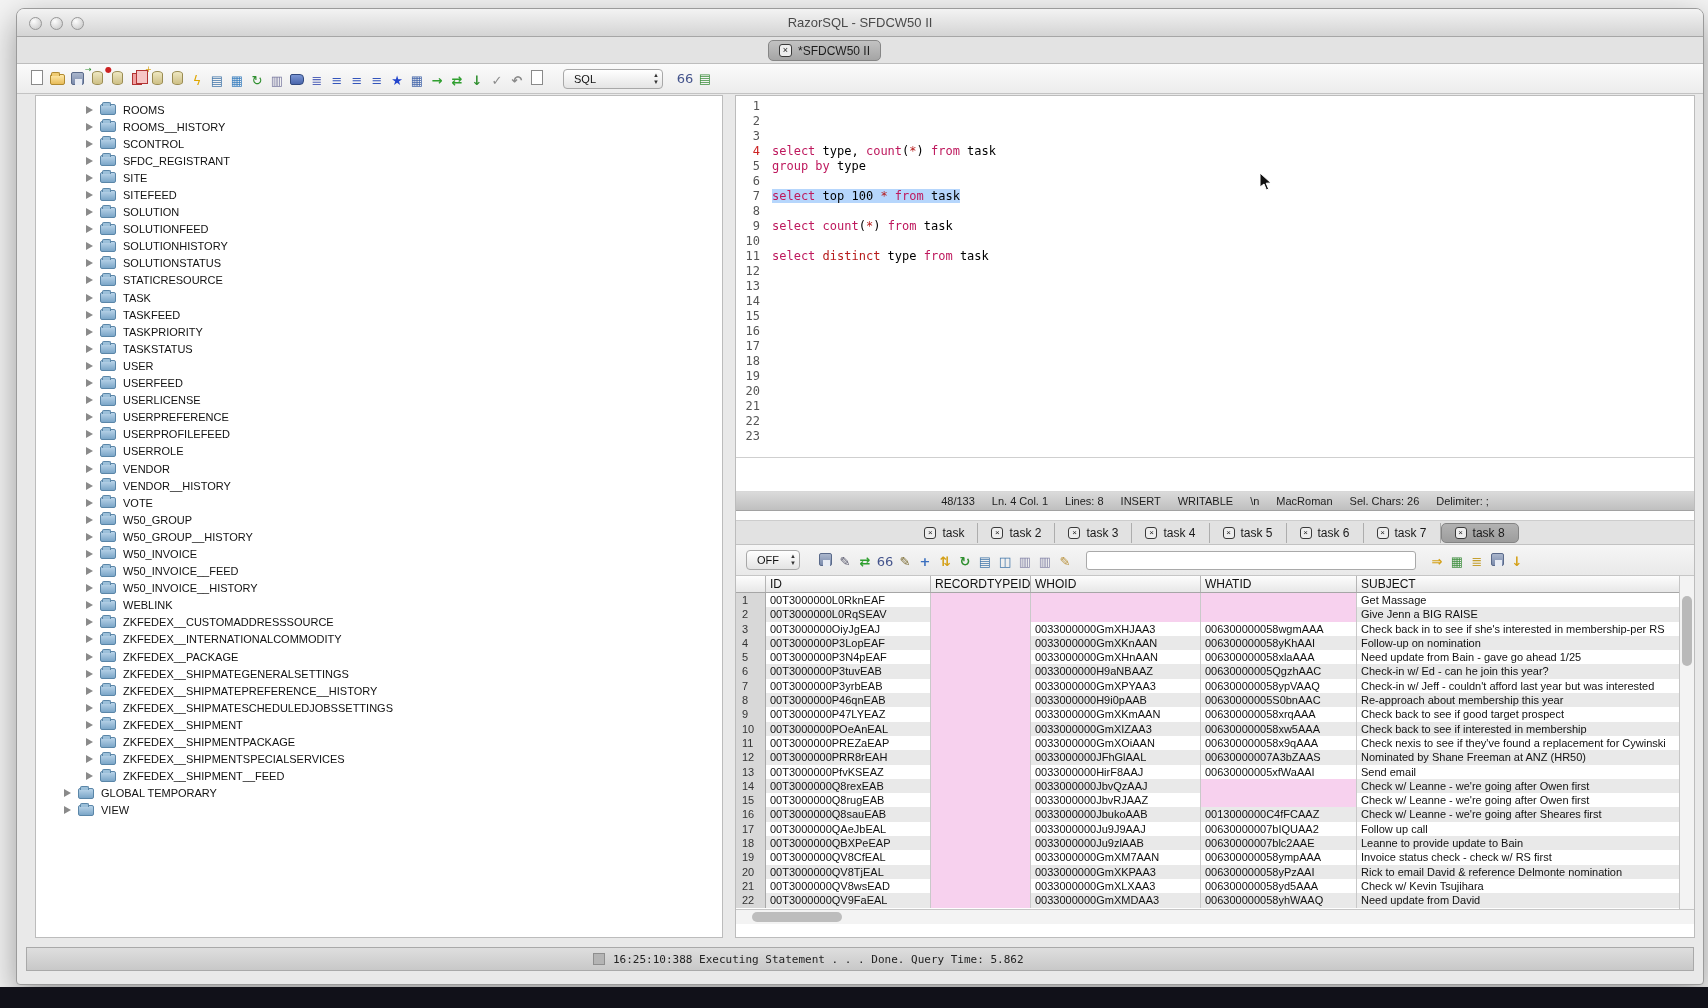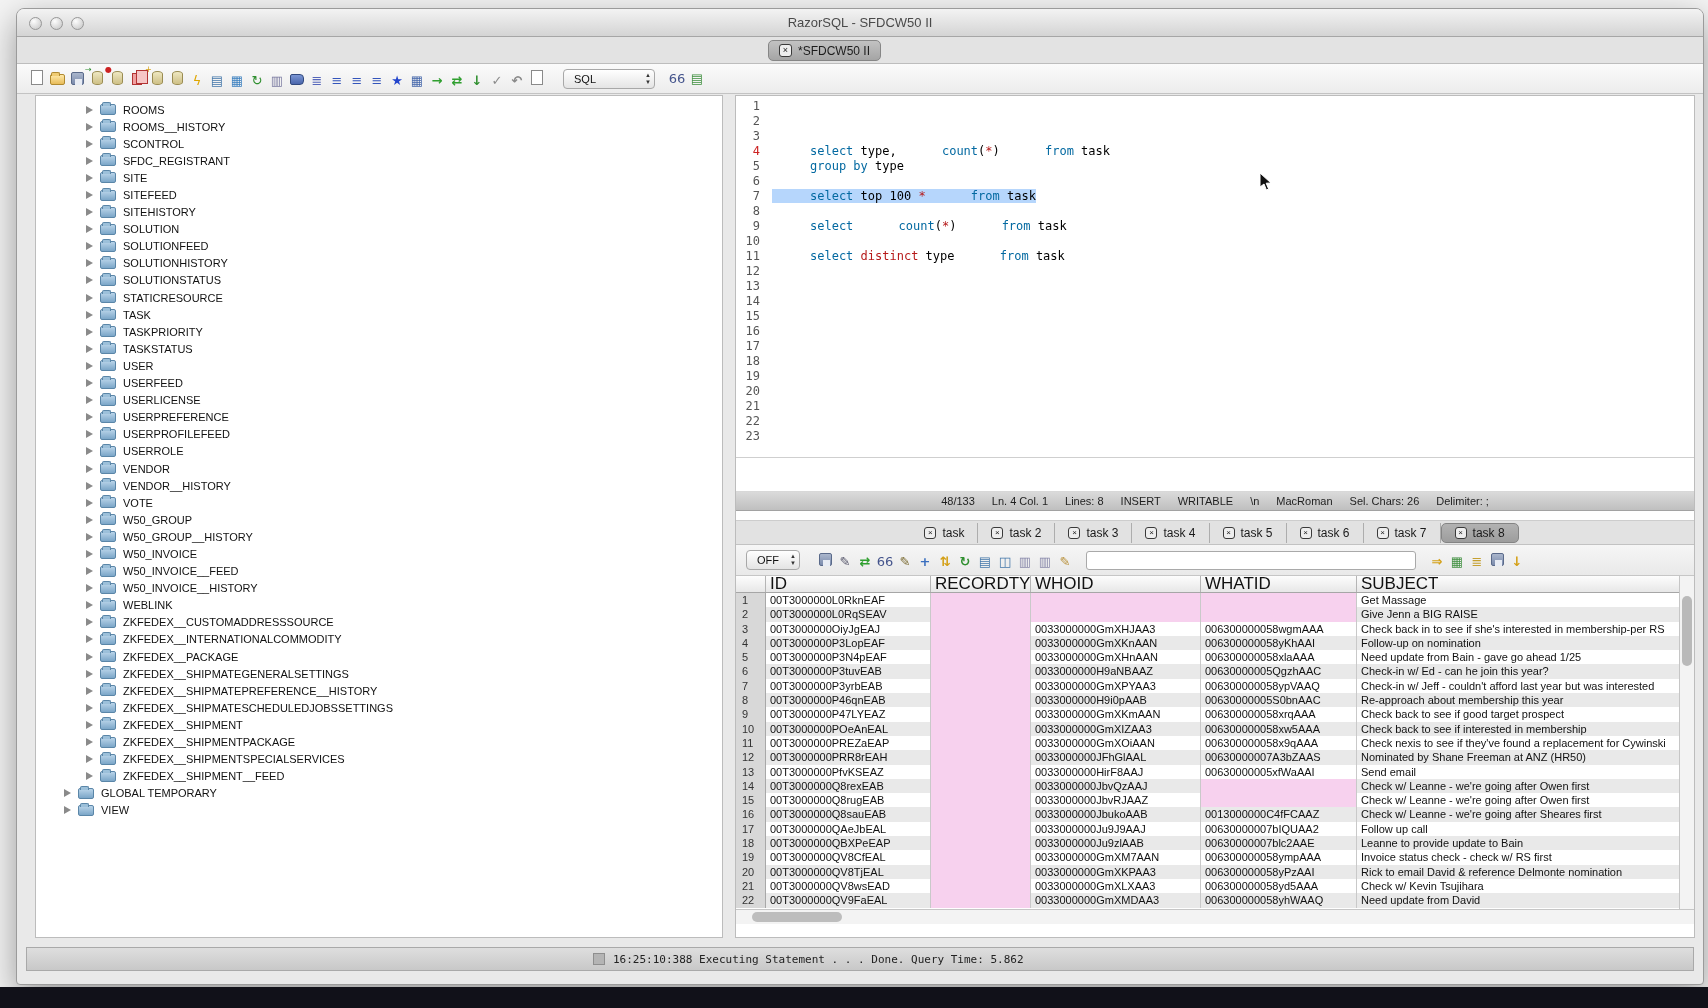--- a/index.html
+++ b/index.html
@@ -50,21 +50,21 @@
   .ic-pages i { width:10px; height:12px; background:#f0a0a0; border:1px solid #b23333; display:block; position:relative; }
   .ic-pages i::before { content:""; position:absolute; left:3px; top:-4px; width:10px; height:12px;
               background:#f6c6c6; border:1px solid #b23333; }
   .ic-book i { width:14px; height:11px; background:linear-gradient(#7a95d4,#4a66ac); border:1px solid #31497e;
                border-radius:2px 4px 4px 2px; display:block; }
   .select { height:20px; border:1px solid #a8a8a8; border-radius:4px;
             background:linear-gradient(#ffffff,#e4e4e4); display:inline-flex; align-items:center;
             font-size:11px; color:#111; position:relative; padding-left:10px; }
   .select .stp { position:absolute; right:3px; top:2px; display:flex; flex-direction:column;
                  font-size:6px; line-height:7px; color:#333; }
-  .sel-sql { width:92px; margin-left:14px; margin-right:10px; }
+  .sel-sql { width:100px; margin-left:14px; margin-right:10px; }
   .sel-off { width:54px; margin-right:12px; }
 
   
   .main { position:absolute; top:86px; left:18px; right:8px; bottom:46px; display:flex; }
   .sidebar { width:688px; background:#fff; border:1px solid #bcbcbc; overflow:hidden; padding-top:5px; }
   .titem { height:17.1px; display:flex; align-items:center; gap:7px; font-size:11px; color:#111; }
   .titem.ind2 { padding-left:50px; } .titem.ind1 { padding-left:28px; }
   .tri { width:0; height:0; border-left:7px solid #8a8a8a; border-top:4.5px solid transparent;
          border-bottom:4.5px solid transparent; }
   .folder { width:16px; height:11px; background:linear-gradient(#b9d4e9,#7ba6c8); border:1px solid #5a86a8;
@@ -77,21 +77,21 @@
 
   
   .editor-area { height:362px; display:flex; position:relative; border-bottom:1px solid #cfcfcf; }
   .gutter { width:30px; padding:3px 6px 0 0; text-align:right; font:12px/15px "DejaVu Sans Mono", monospace;
             color:#555; background:#fff; }
   .gnum { display:block; height:15px; }
   .gnum.cur { color:#cc2222; }
   .code { flex:1; padding:3px 0 0 6px; font:12px/15px "DejaVu Sans Mono", monospace; color:#000;
           white-space:pre; position:relative; }
   .cline { height:15px; }
-  .kw { color:#0369a1;margin-left:38px; } .rd { color:#b61a1a; }
+  .kw { color:#be185d; } .rd { color:#b61a1a; }
   .selhl { background:#b6d6fc; }
   .cursor { position:absolute; left:493px; top:76px; }
 
   .editor-gap { height:34px; background:#fff; border-bottom:1px solid #d8d8d8; }
   .estatus { height:19px; background:linear-gradient(#dadada,#bfbfbf); border-bottom:1px solid #a2a2a2;
              display:flex; align-items:center; justify-content:center; gap:17px; font-size:11px; color:#1e1e1e; }
   .egap2 { height:9px; background:#fff; }
 
   
   .tabs-row { height:25px; background:#e2e2e2; border-top:1px solid #cdcdcd; border-bottom:1px solid #c2c2c2;
@@ -106,21 +106,21 @@
                      display:flex; align-items:center; padding:0 10px; gap:3px; }
   .search-input { width:330px; height:19px; border:1px solid #a9a9a9; border-radius:3px; background:#fff;
                   margin:0 8px; font-size:11px; padding:0 5px; }
 
   
   .table-wrap { flex:1; display:flex; flex-direction:column; background:#fff; }
   .grid-clip { height:333px; overflow:hidden; position:relative; }
   .grid-row { display:grid; grid-template-columns:30px 165px 100px 170px 156px 418px 1fr; }
   .ghead { height:17px; border-bottom:1px solid #a6a6a6; }
   .hcell { background:linear-gradient(#fdfdfd,#e7e7e7); border-right:1px solid #b5b5b5;
-           font-size:17px; line-height:16px; padding-left:4px; color:#111; overflow:hidden; white-space:nowrap; }
+           font-size:12px; line-height:16px; padding-left:4px; color:#111; overflow:hidden; white-space:nowrap; }
   .trow { height:14.3px; }
   .trow.alt .tcell { background:#e9e9e9; }
   .tcell { font-size:11px; line-height:14px; padding-left:4px; border-right:1px solid #c9c9c9;
            overflow:hidden; white-space:nowrap; color:#111; background:#fff; }
   .tcell.rn { background:#d8d8d8 !important; border-right:1px solid #a8a8a8; color:#333; padding-left:6px; }
   .tcell.null { background:#f7d1ee !important; }
   .vscroll { position:absolute; right:0; top:0; bottom:0; width:15px; background:#f3f3f3;
              border-left:1px solid #c6c6c6; }
   .vthumb { position:absolute; left:2px; top:20px; width:10px; height:70px; background:#b9b9b9; border-radius:6px; }
   .hscroll { height:15px; background:#f3f3f3; border-top:1px solid #c6c6c6; position:relative; }
@@ -258,25 +258,20 @@
             <span class="tlabel">SITE</span>
           </div>
           <div class="titem ind2">
             <span class="tri"></span>
             <span class="folder"></span>
             <span class="tlabel">SITEFEED</span>
           </div>
           <div class="titem ind2">
             <span class="tri"></span>
             <span class="folder"></span>
-            <span class="tlabel">SITEHISTORY</span>
-          </div>
-          <div class="titem ind2">
-            <span class="tri"></span>
-            <span class="folder"></span>
             <span class="tlabel">SOLUTION</span>
           </div>
           <div class="titem ind2">
             <span class="tri"></span>
             <span class="folder"></span>
             <span class="tlabel">SOLUTIONFEED</span>
           </div>
           <div class="titem ind2">
             <span class="tri"></span>
             <span class="folder"></span>
@@ -289,20 +284,25 @@
           </div>
           <div class="titem ind2">
             <span class="tri"></span>
             <span class="folder"></span>
             <span class="tlabel">STATICRESOURCE</span>
           </div>
           <div class="titem ind2">
             <span class="tri"></span>
             <span class="folder"></span>
             <span class="tlabel">TASK</span>
+          </div>
+          <div class="titem ind2">
+            <span class="tri"></span>
+            <span class="folder"></span>
+            <span class="tlabel">TASKFEED</span>
           </div>
           <div class="titem ind2">
             <span class="tri"></span>
             <span class="folder"></span>
             <span class="tlabel">TASKPRIORITY</span>
           </div>
           <div class="titem ind2">
             <span class="tri"></span>
             <span class="folder"></span>
             <span class="tlabel">TASKSTATUS</span>

